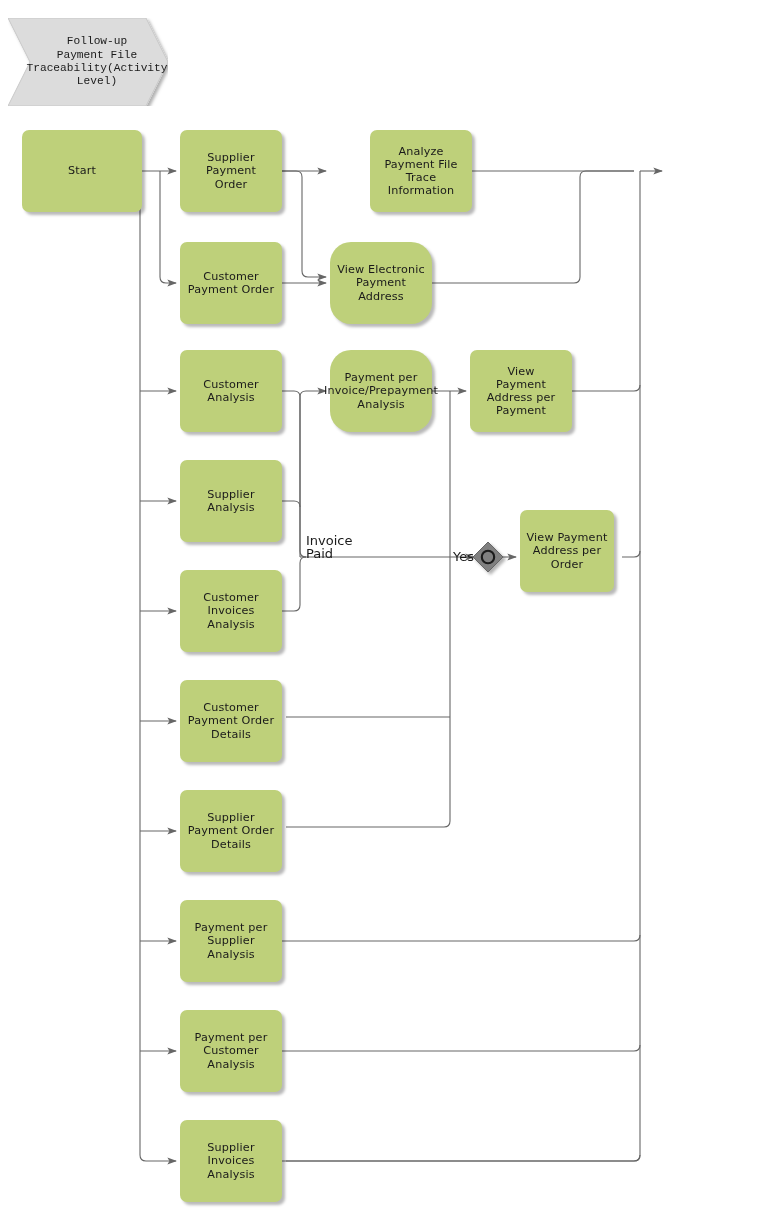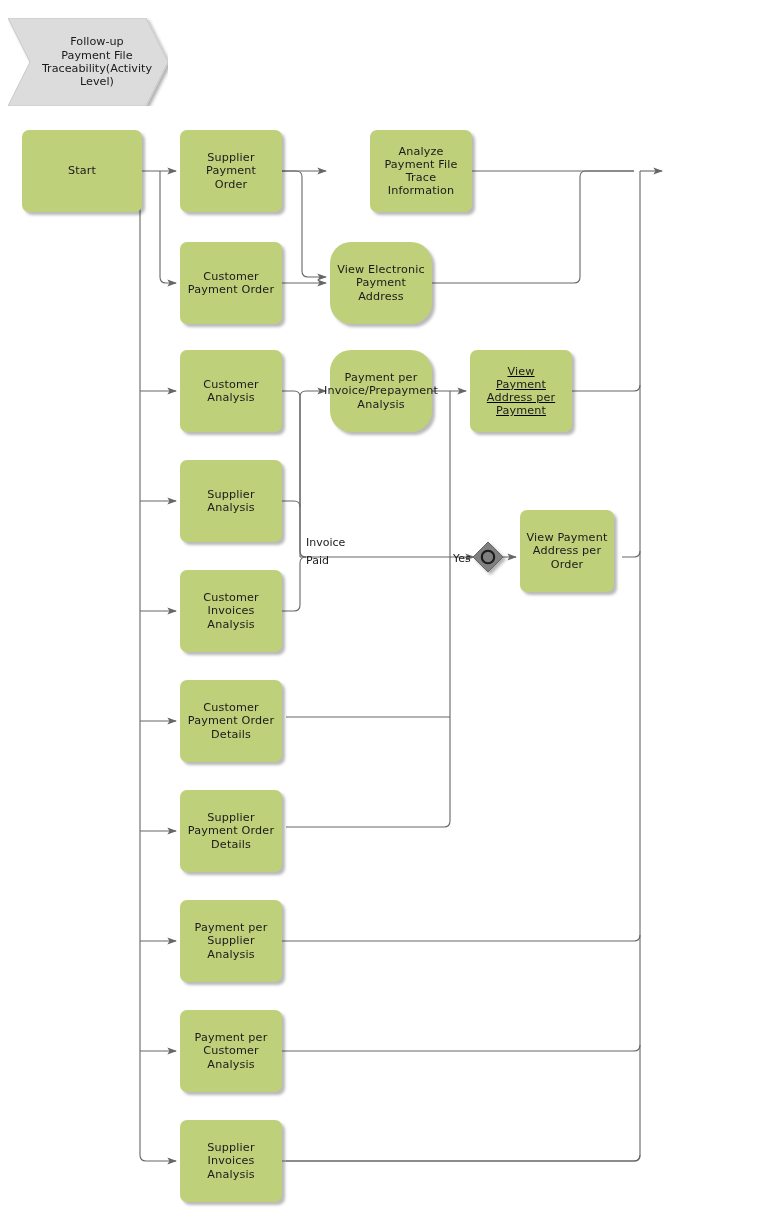--- a/index.html
+++ b/index.html
@@ -69,25 +69,26 @@
   }
   .banner .label {
     position: relative;
     font-size: 11.2px;
     line-height: 13.4px;
     color: #1a1a1a;
     text-align: center;
     white-space: pre;
     padding-left: 18px;
     z-index: 2;
+    font-family: Liberation Mono, monospace;
   }
   .edgelabel {
     position: absolute;
-    font-size: 11px;
-    line-height: 18px;
+    font-size: 13px;
+    line-height: 13px;
     color: #1a1a1a;
     text-align: center;
     white-space: pre;
     z-index: 2;
   }
 </style>
 </head>
 <body>
 
 <div id="diagram">
@@ -207,21 +208,21 @@
     <span class="label">Customer
 Analysis</span>
   </div>
 
   <div class="node overflow" style="left:330px; top:350px; width:102px; height:82px;">
     <span class="label">Payment per
 Invoice/Prepayment
 Analysis</span>
   </div>
 
-  <div class="node" style="left:470px; top:350px; width:102px; height:82px;text-decoration:underline;">
+  <div class="node" style="left:470px; top:350px; width:102px; height:82px;">
     <span class="label">View
 Payment
 Address per
 Payment</span>
   </div>
 
   <div class="node" style="left:180px; top:460px; width:102px; height:82px;">
     <span class="label">Supplier
 Analysis</span>
   </div>

